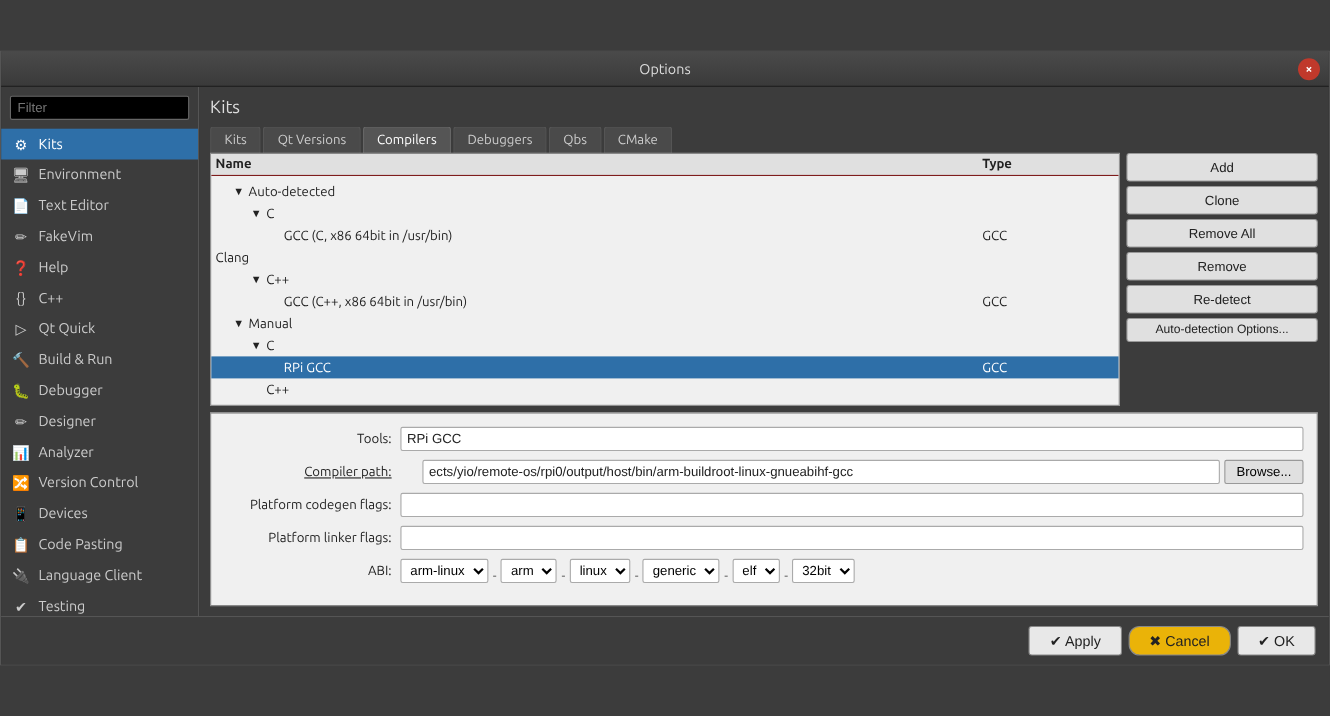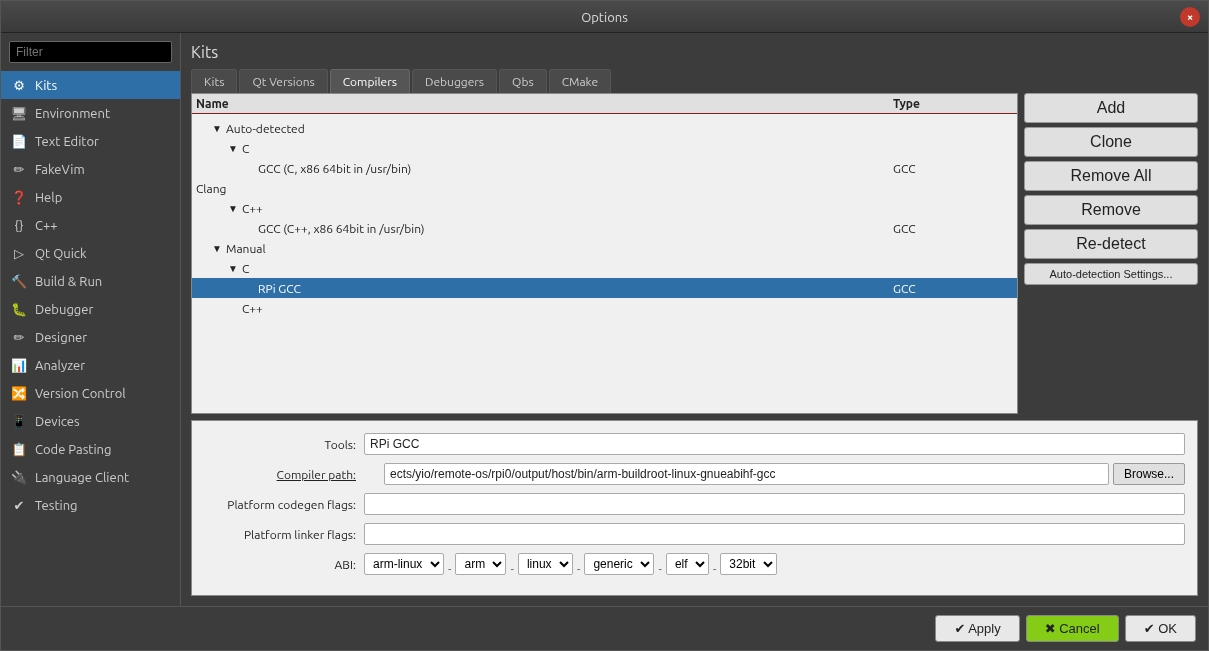--- a/index.html
+++ b/index.html
@@ -9,21 +9,21 @@
       background: #3c3c3c;
       display: flex;
       justify-content: center;
       align-items: center;
       width: 1209px;
       height: 651px;
       overflow: hidden;
     }
     .window {
       width: 1209px;
-      height: 651px;
+      height: 559px;
       background: #2d2d2d;
       display: flex;
       flex-direction: column;
       border: 1px solid #555;
     }
     .titlebar {
       background: linear-gradient(to bottom, #4a4a4a, #3a3a3a);
       height: 32px;
       display: flex;
       align-items: center;
@@ -192,21 +192,21 @@
       flex-direction: column;
       gap: 4px;
       padding-left: 6px;
     }
     .btn {
       padding: 5px 18px;
       background: #e0e0e0;
       border: 1px solid #999;
       border-radius: 3px;
       cursor: pointer;
-      font-size: 16px;
+      font-size: 12px;
       color: #222;
       text-align: center;
     }
     .btn-auto-detect {
       font-size: 11px;
       padding: 4px 6px;
     }
     
     .details-area {
       background: #f0f0f0;
@@ -286,22 +286,23 @@
       border-radius: 3px;
       font-size: 13px;
       cursor: pointer;
       border: 1px solid #888;
     }
     .footer-btn.apply {
       background: #e8e8e8;
       color: #222;
     }
     .footer-btn.cancel {
-      background: #84cc16;
-      color: #222;
+      background: #eab308;
+      color: #222;
+      border-radius: 10px;
     }
     .footer-btn.ok {
       background: #e8e8e8;
       color: #222;
     }
     .top-tree-area {
       display: flex;
       flex: 1;
     }
   </style>
@@ -483,21 +484,21 @@
             </div>
           </div>
         </div>
 
         <div class="buttons-panel">
           <button class="btn">Add</button>
           <button class="btn">Clone</button>
           <button class="btn">Remove All</button>
           <button class="btn">Remove</button>
           <button class="btn">Re-detect</button>
-          <button class="btn btn-auto-detect">Auto-detection Settings...</button>
+          <button class="btn btn-auto-detect">Auto-detection Options...</button>
         </div>
       </div>
 
       <div class="details-area">
 
         <div class="form-row">
           <span class="form-label">Tools:</span>
           <input class="form-input" type="text" value="RPi GCC" style="">
         </div>
 

